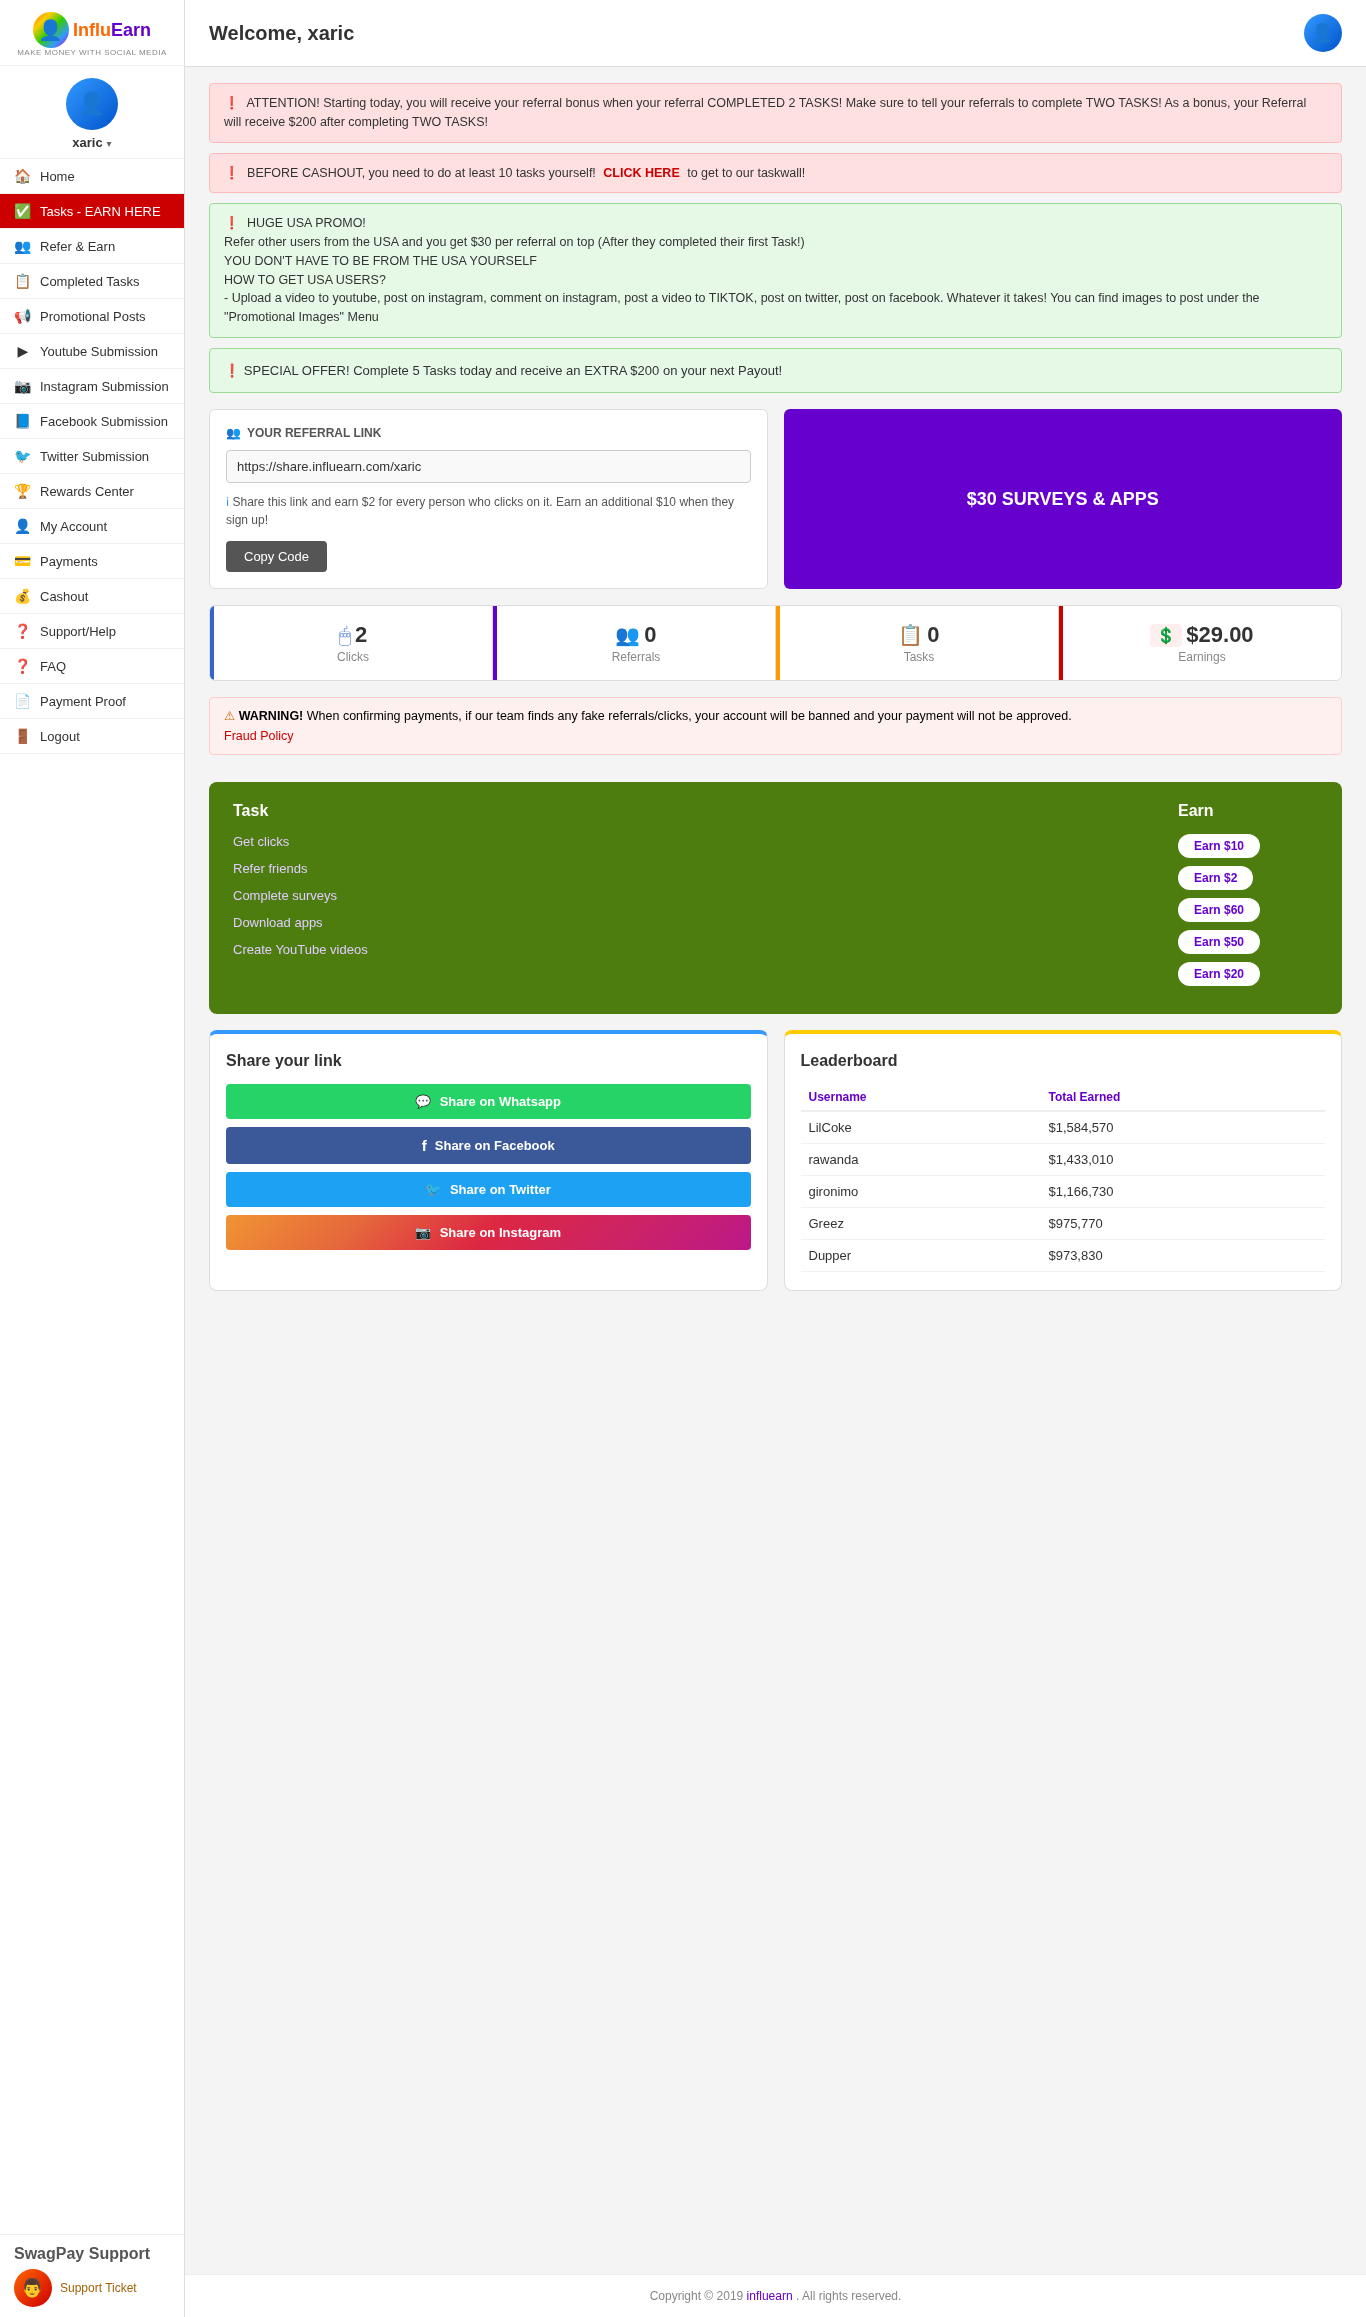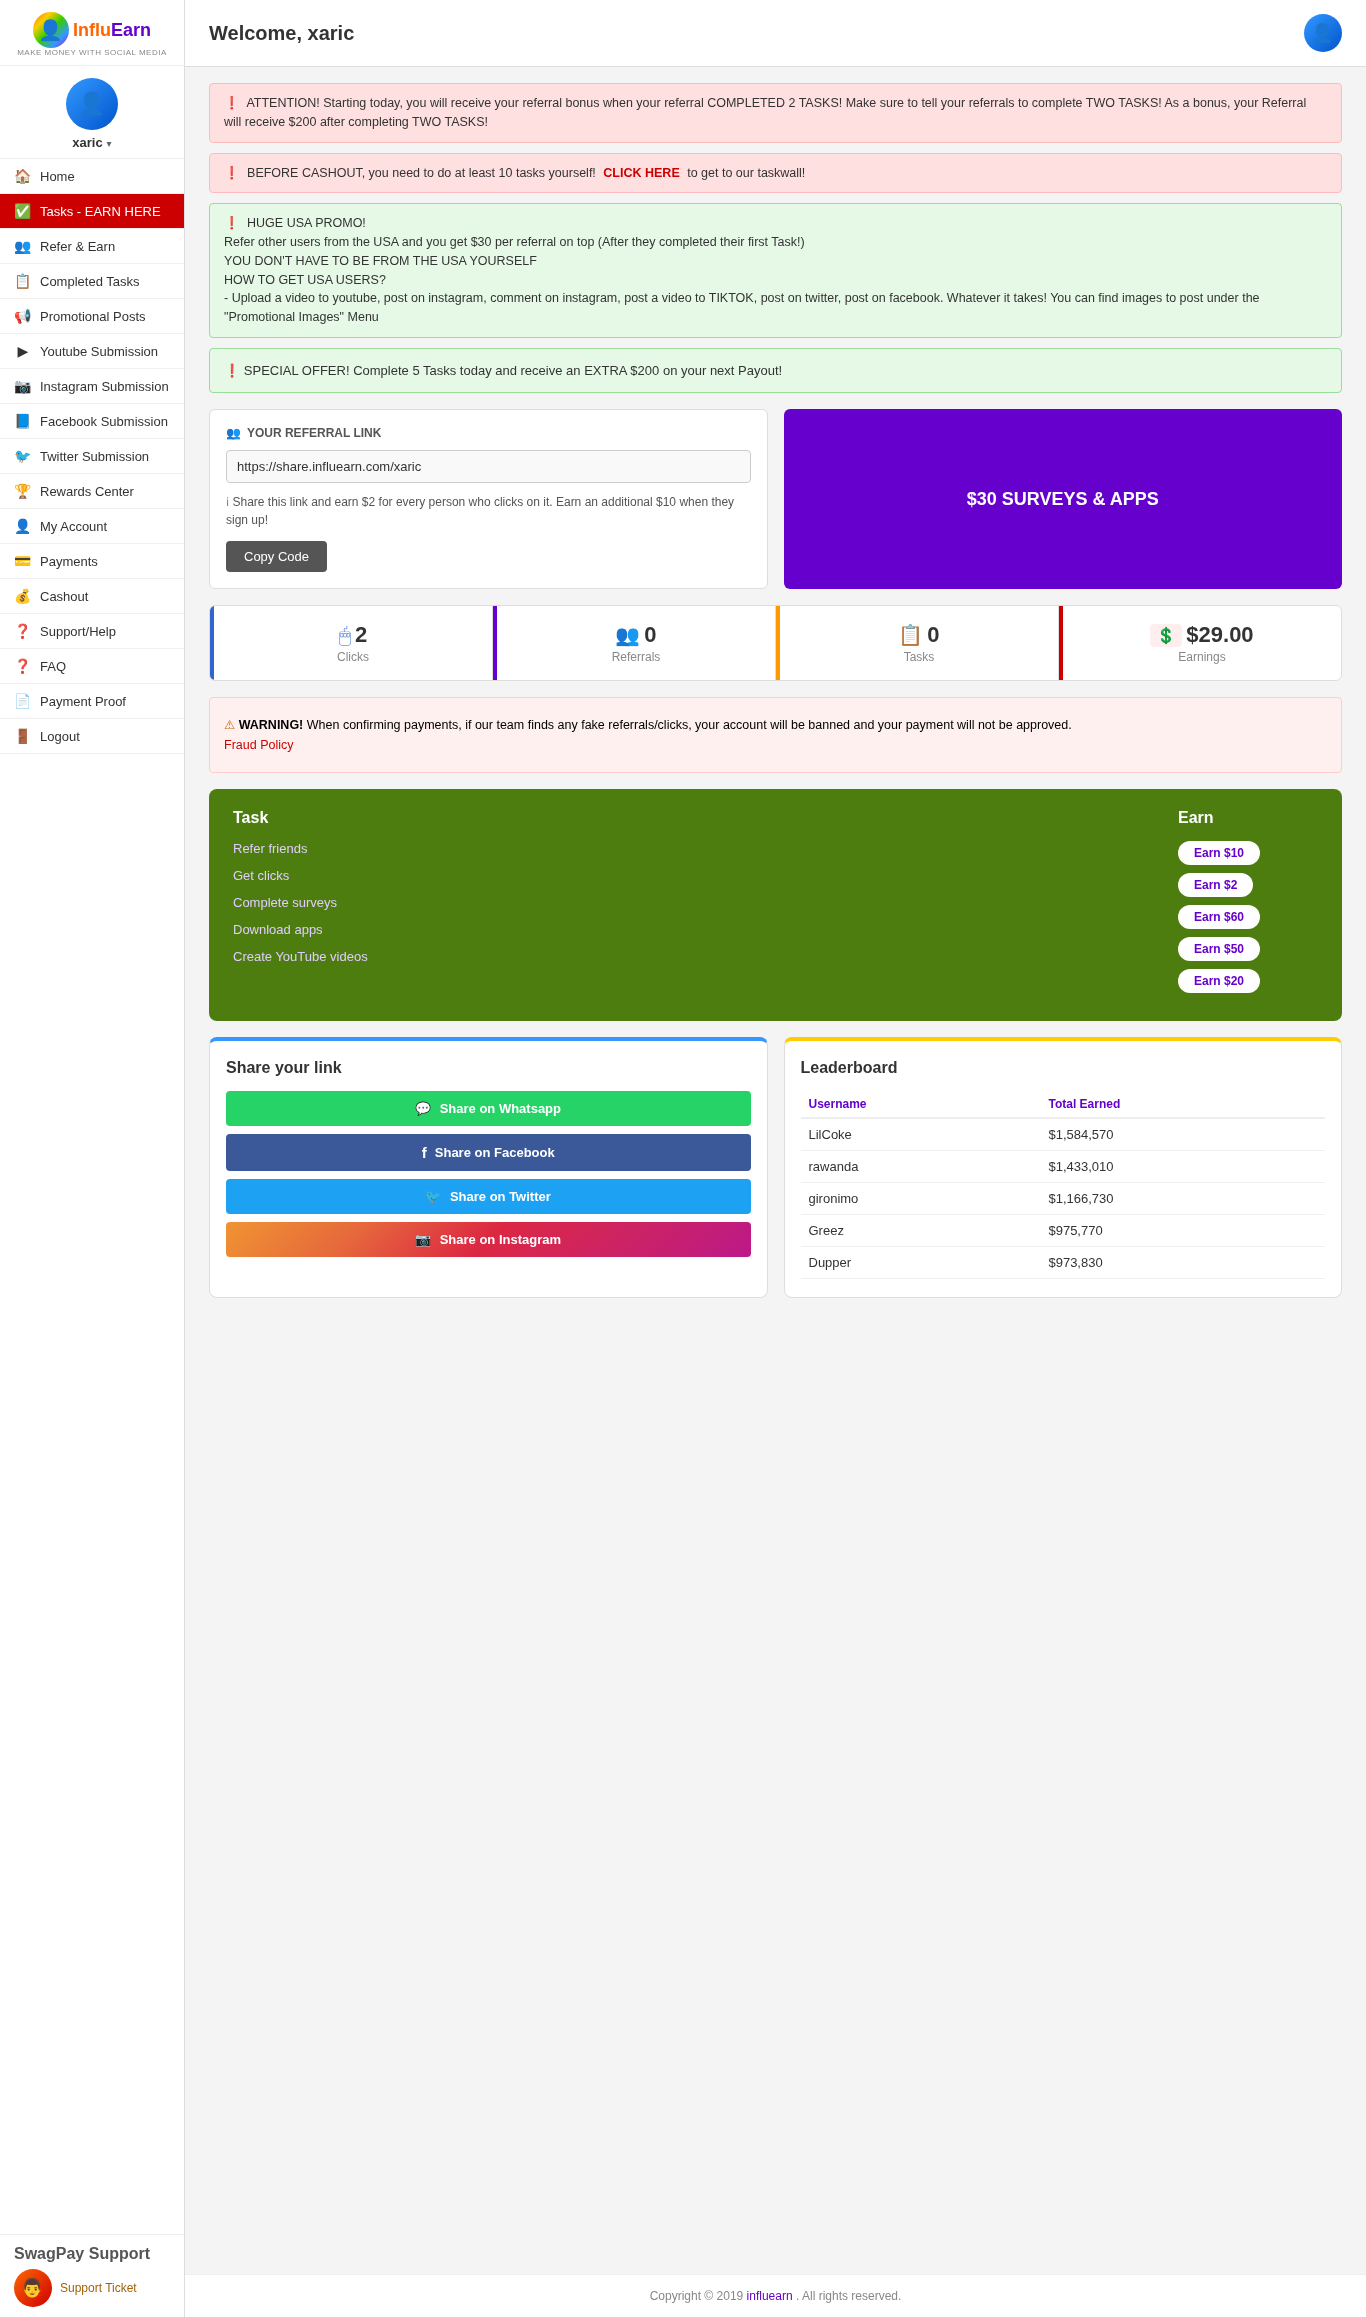--- a/index.html
+++ b/index.html
@@ -200,22 +200,22 @@
     .stat-box.referrals { border-left: 4px solid #6600cc; }
     .stat-box.tasks-s { border-left: 4px solid #ff9900; }
     .stat-box.earnings { border-left: 4px solid #cc0000; }
     .stat-val-row { display: flex; align-items: center; justify-content: center; gap: 4px; }
 
     
     .warning-box {
       background: #fff0f0;
       border: 1px solid #ffcccc;
       border-radius: 4px;
-      padding: 17px 14px;
-      margin-bottom: 16px;
+      padding: 8px 14px;
+      margin-bottom: 27px;
       font-size: 12.5px;
       line-height: 1.6;
     }
     .warning-box .warn-icon { color: #cc6600; }
     .warning-box a { color: #cc0000; }
 
     
     .task-earn-card {
       background: #4d7c0f;
       border-radius: 8px;
@@ -523,22 +523,22 @@
     <div class="warning-box">
       <span class="warn-icon">⚠</span>
       <strong>WARNING!</strong>
       <span> When confirming payments, if our team finds any fake referrals/clicks, your account will be banned and your payment will not be approved.</span><br>
       <a style="color:#cc0000;cursor:pointer;">Fraud Policy</a>
     </div>
 
     <div class="task-earn-card">
       <div class="task-col">
         <h3>Task</h3>
+        <div class="task-item">Get clicks</div>
         <div class="task-item">Refer friends</div>
-        <div class="task-item">Get clicks</div>
         <div class="task-item">Complete surveys</div>
         <div class="task-item">Download apps</div>
         <div class="task-item">Create YouTube videos</div>
       </div>
       <div class="earn-col">
         <h3>Earn</h3>
         <button class="earn-btn">Earn $10</button>
         <button class="earn-btn">Earn $2</button>
         <button class="earn-btn">Earn $60</button>
         <button class="earn-btn">Earn $50</button>

